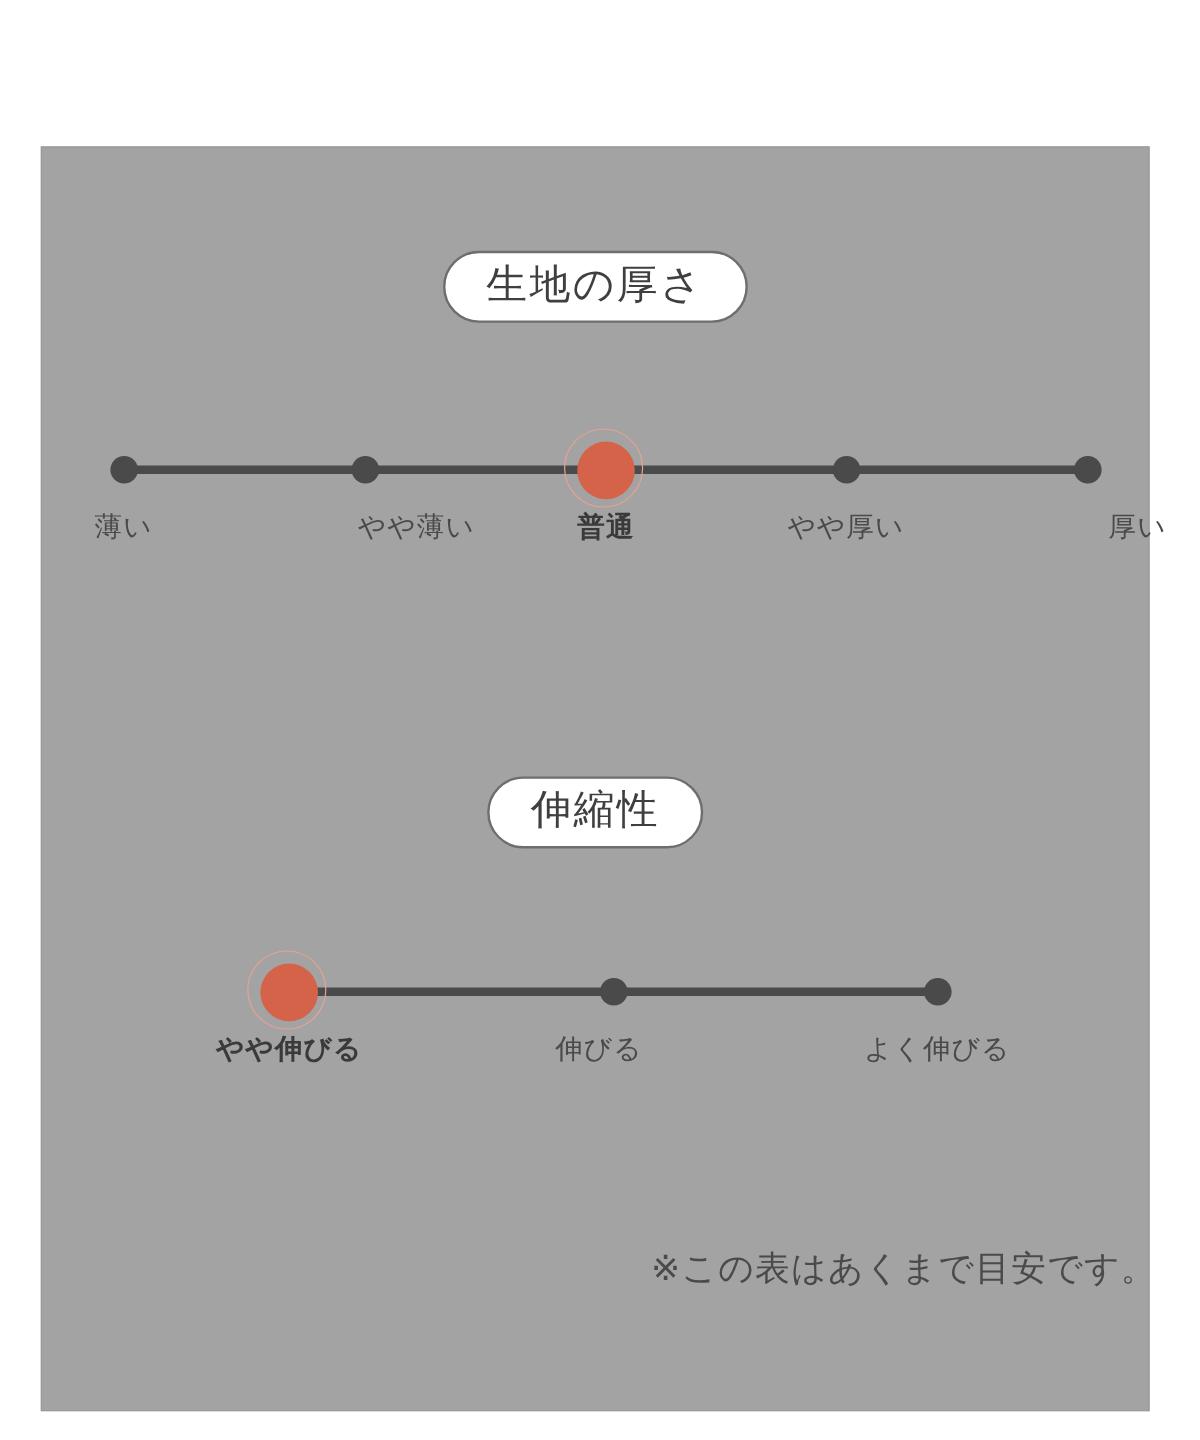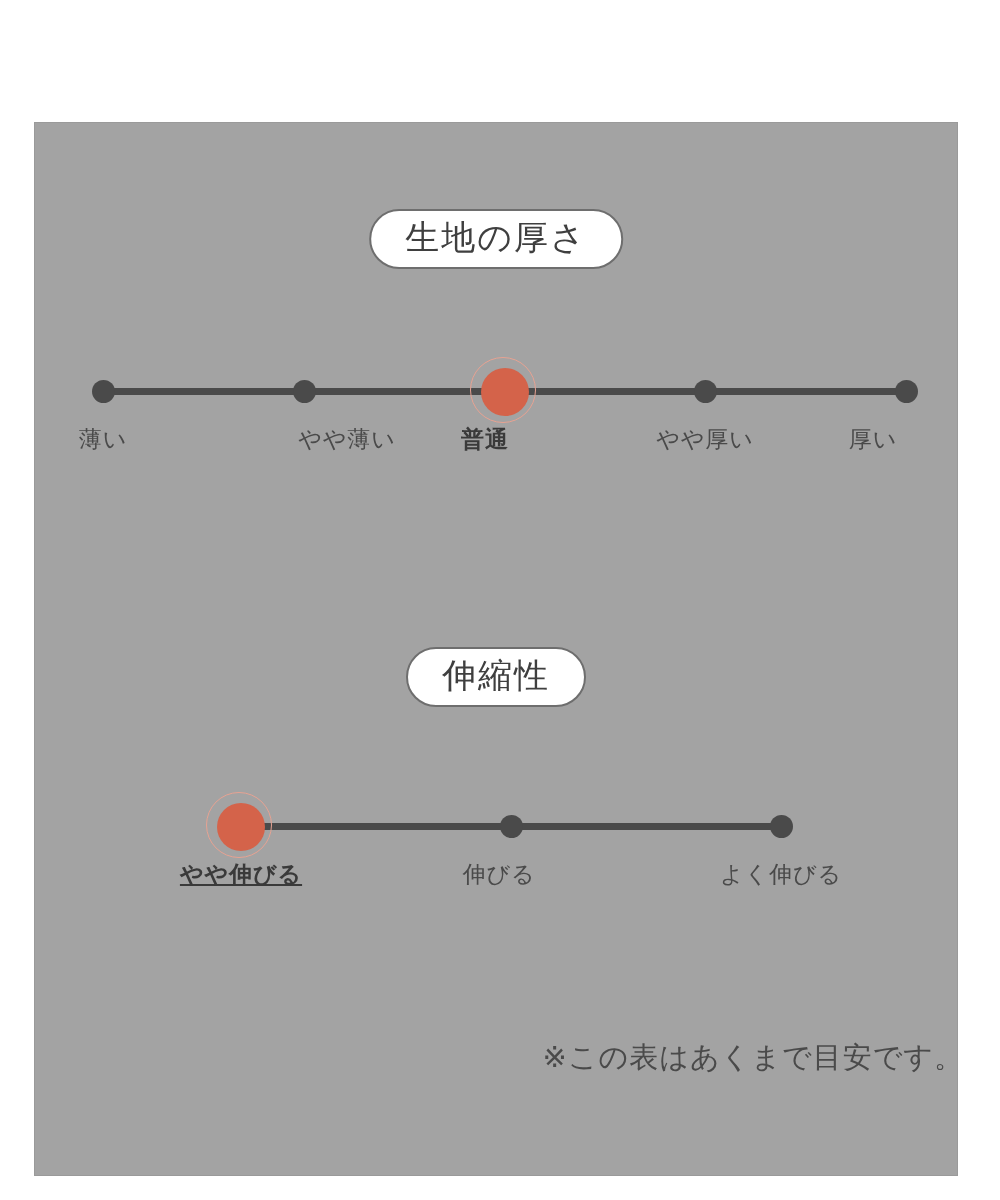--- a/index.html
+++ b/index.html
@@ -136,34 +136,34 @@
     <div class="track track-thickness"></div>
 
     <div class="dot" style="left:68px;"></div>
     <div class="dot" style="left:269px;"></div>
     <div class="dot active" style="left:470px;"></div>
     <div class="dot" style="left:670px;"></div>
     <div class="dot" style="left:871px;"></div>
 
     <div class="tick-label" style="left:68px;">薄い</div>
     <div class="tick-label" style="left:269px;margin-left:43px;">やや薄い</div>
-    <div class="tick-label selected" style="left:450px;">普通</div>
+    <div class="tick-label selected" style="left:470px;">普通</div>
     <div class="tick-label" style="left:670px;text-align:center;">やや厚い</div>
-    <div class="tick-label" style="left:838px;">厚い</div>
+    <div class="tick-label" style="left:913px;">厚い</div>
   </div>
 
   <div class="pill pill-stretch">伸縮性</div>
 
   <div class="scale scale-stretch">
     <div class="track track-stretch"></div>
 
     <div class="dot active" style="left:206px;"></div>
     <div class="dot" style="left:476px;"></div>
     <div class="dot" style="left:746px;"></div>
 
-    <div class="tick-label selected" style="left:206px;text-decoration:underline;">やや伸びる</div>
+    <div class="tick-label selected" style="left:206px;">やや伸びる</div>
     <div class="tick-label" style="left:464px;">伸びる</div>
     <div class="tick-label" style="left:746px;">よく伸びる</div>
   </div>
 
 </div>
 
 <div class="footnote">※この表はあくまで目安です。</div>
 
 </body></html>

